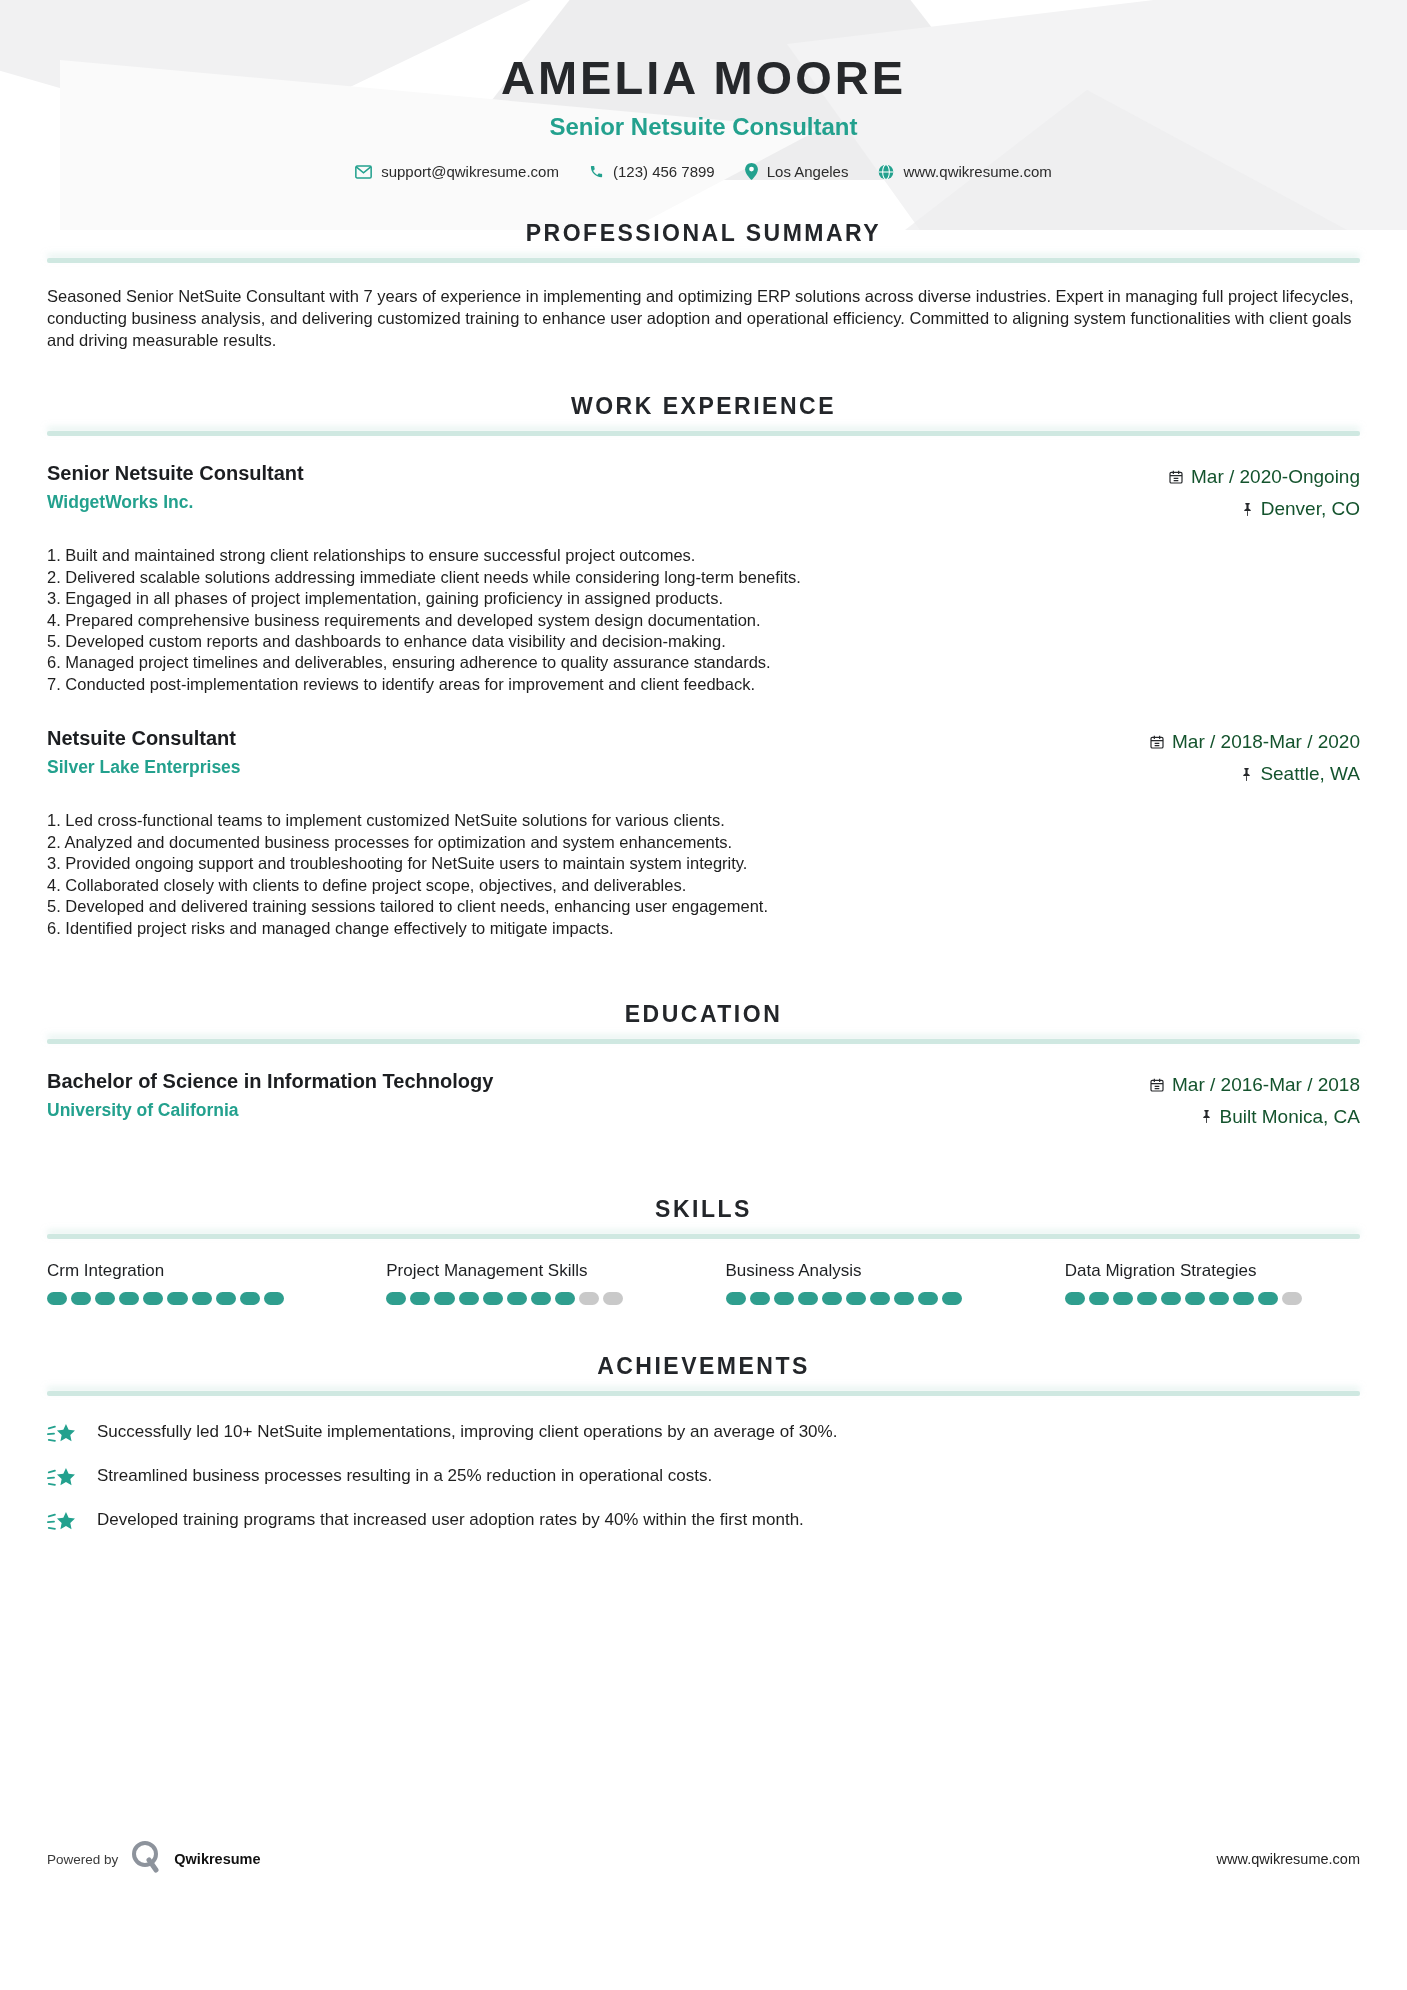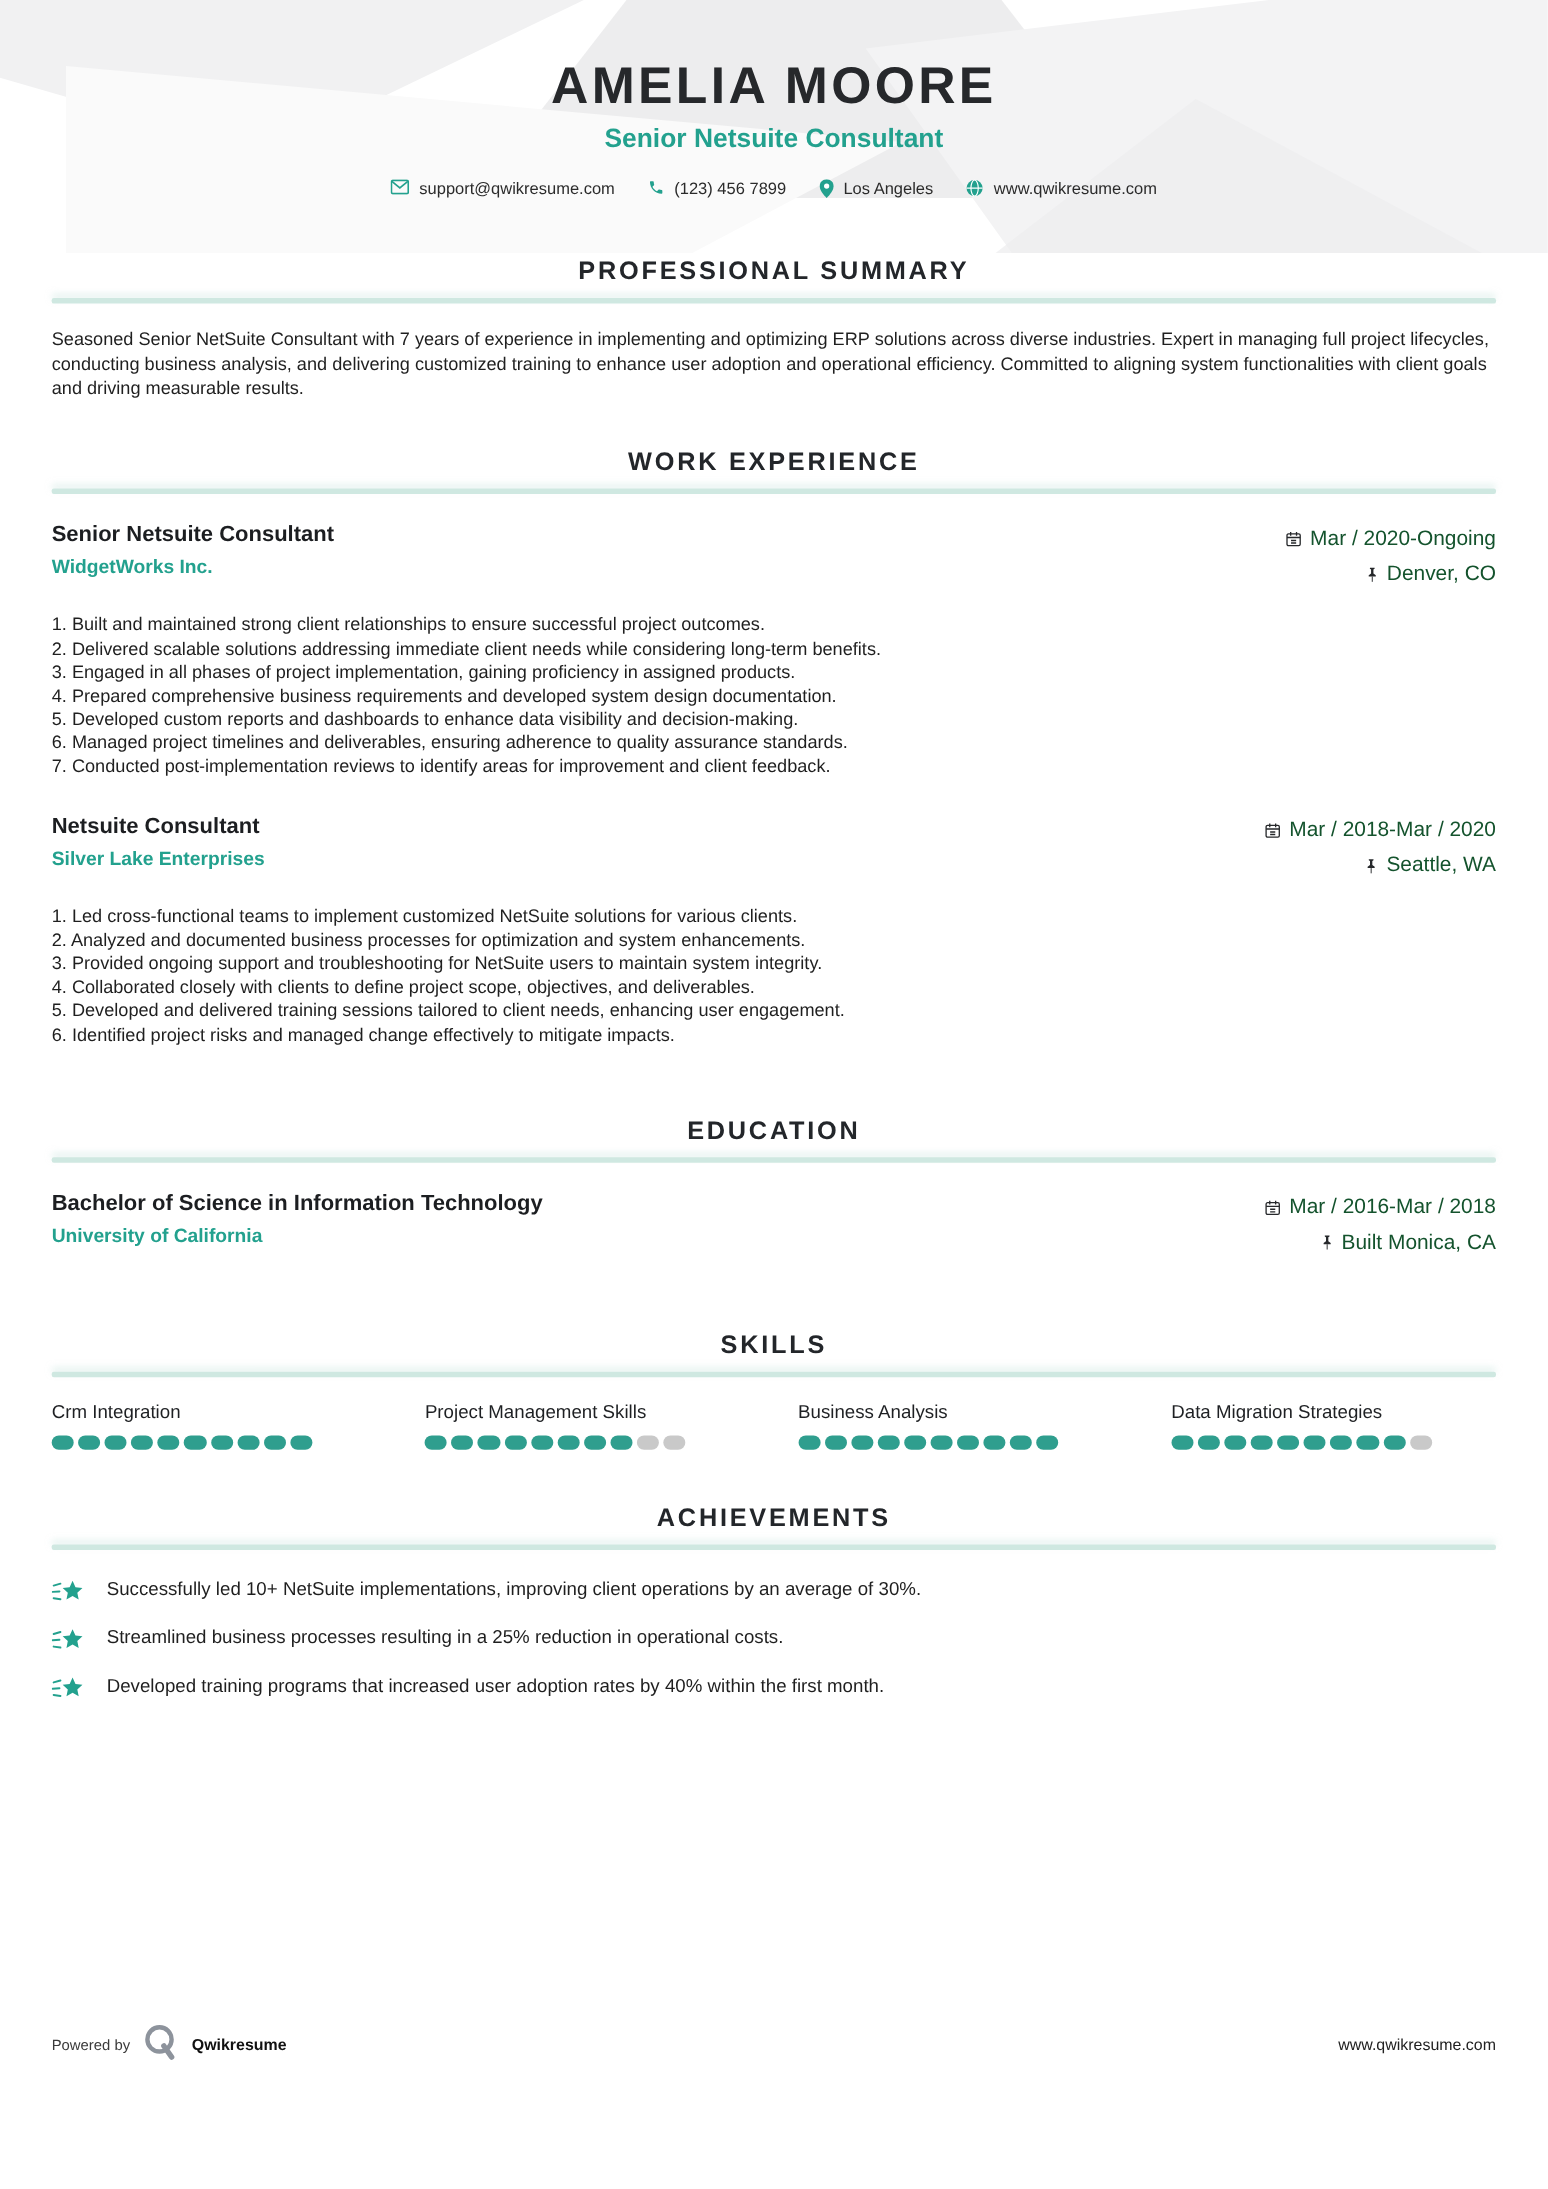--- a/index.html
+++ b/index.html
@@ -25,21 +25,21 @@
   .p5 { width:760px; height:230px; left:60px; top:60px; background:#fafafa;
         clip-path:polygon(0 0,100% 30%,60% 100%,0 100%); }
 
   .content { position:relative; padding:0 47px; }
 
   
   .header { position:relative; text-align:center; padding-top:50px; }
   .name { font-size:47px; font-weight:800; letter-spacing:3px; color:#26282b; }
   .headline { font-size:24px; font-weight:700; margin-top:8px; }
   .contact-row { margin-top:22px; display:flex; justify-content:center; align-items:center; gap:14px; }
-  .contact-item { display:flex; align-items:flex-start; gap:9px; font-size:15px; color:#2b2b2b; padding:0 8px; }
+  .contact-item { display:flex; align-items:center; gap:9px; font-size:15px; color:#2b2b2b; padding:0 8px; }
   .contact-item svg { display:block; }
 
   
   .section { margin-top:0; }
   .sec-head { text-align:center; font-size:23px; font-weight:800; letter-spacing:2.5px; color:#23262a; }
   .sec-rule { height:5px; background:#cfe8e1; border-radius:2px; margin-top:11px;
               box-shadow:0 -4px 6px rgba(207,232,225,.55); }
 
   .summary-text { margin-top:23px; font-size:16.5px; line-height:1.32; color:#1f1f1f; }
 
@@ -135,21 +135,21 @@
                 <ellipse cx="12" cy="12" rx="5" ry="11"></ellipse>
                 <path d="M1 12h22"></path>
               </g>
             </svg>
           </span>
           <span>www.qwikresume.com</span>
         </div>
       </div>
     </div>
 
-    <div class="section" style="margin-top:53px">
+    <div class="section" style="margin-top:40px">
       <div class="sec-head">PROFESSIONAL SUMMARY</div>
       <div class="sec-rule"></div>
       <p class="summary-text">Seasoned Senior NetSuite Consultant with 7 years of experience in implementing and optimizing ERP solutions across diverse industries. Expert in managing full project lifecycles, conducting business analysis, and delivering customized training to enhance user adoption and operational efficiency. Committed to aligning system functionalities with client goals and driving measurable results.</p>
     </div>
 
     <div class="section" style="margin-top:42px">
       <div class="sec-head">WORK EXPERIENCE</div>
       <div class="sec-rule"></div>
 
       <div class="entry" style="margin-top:26px">

